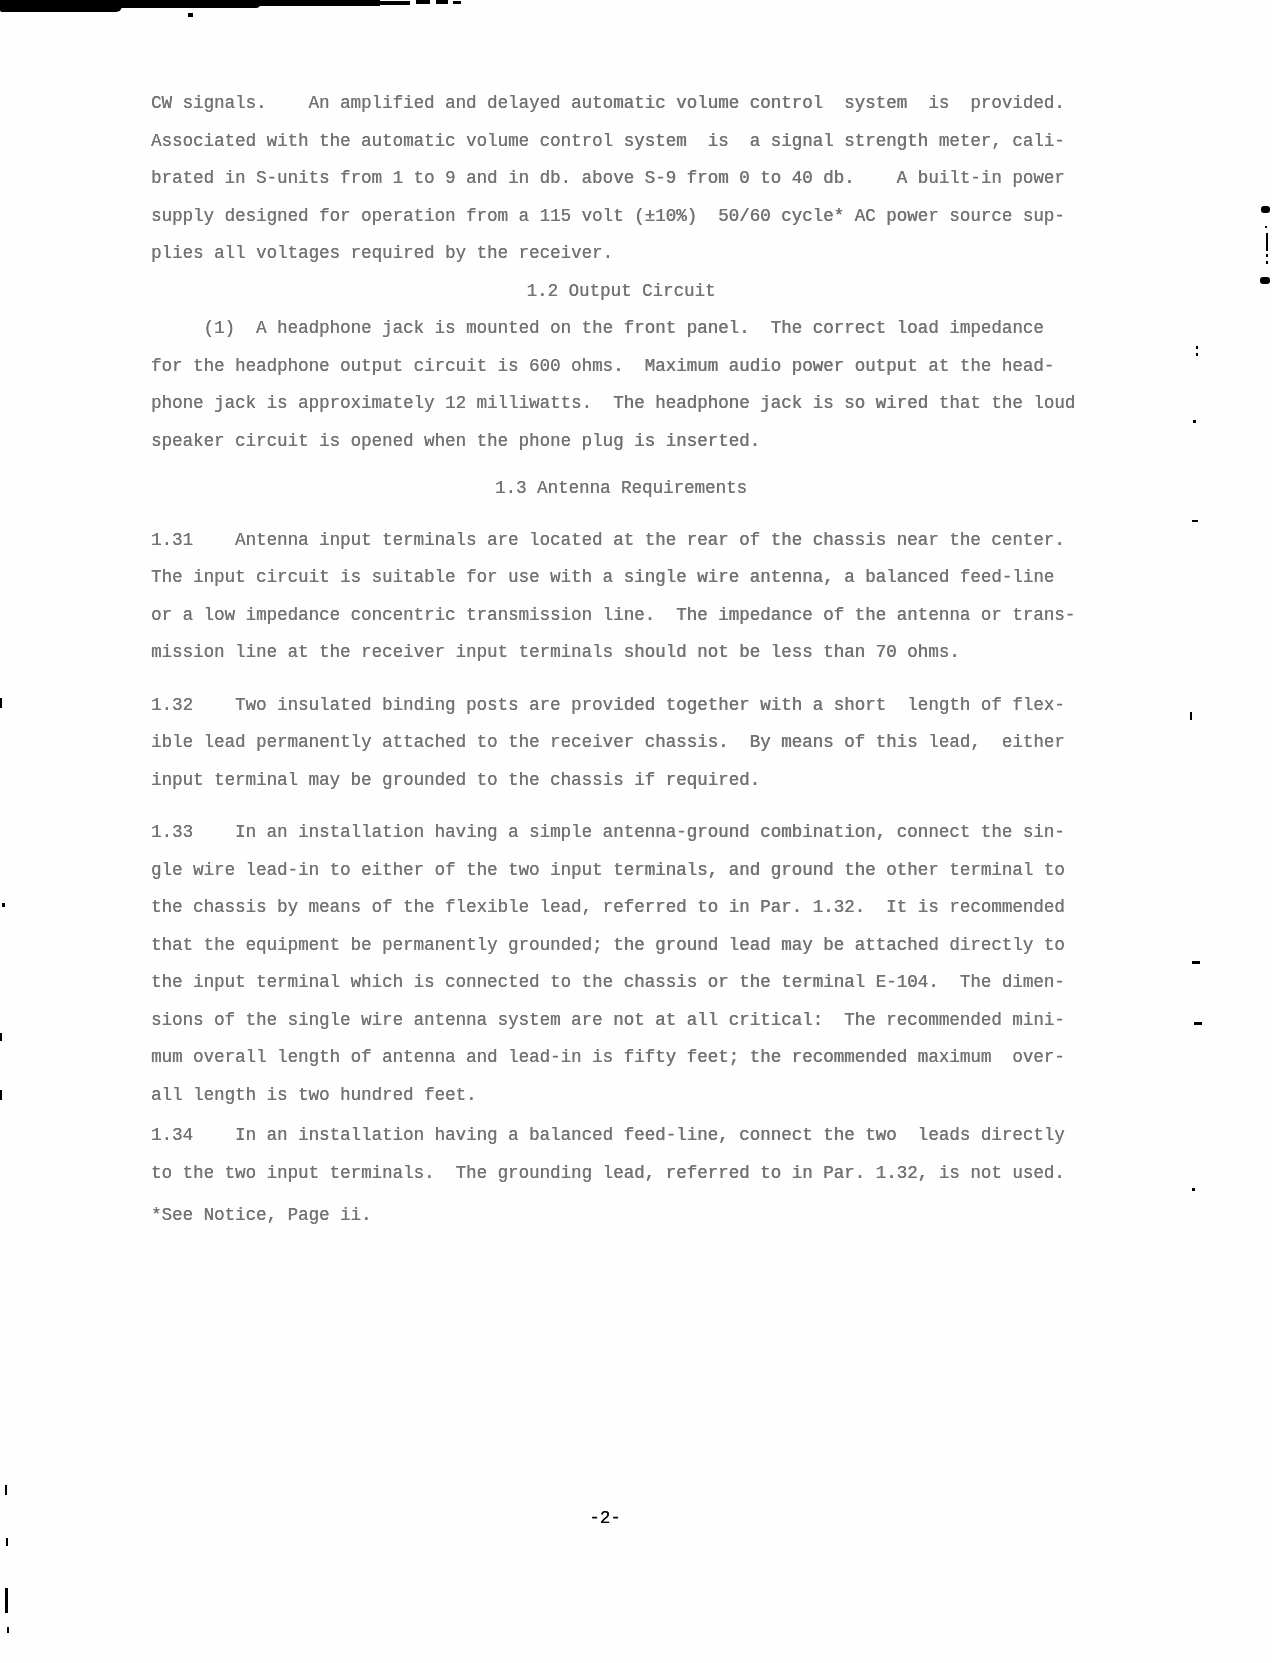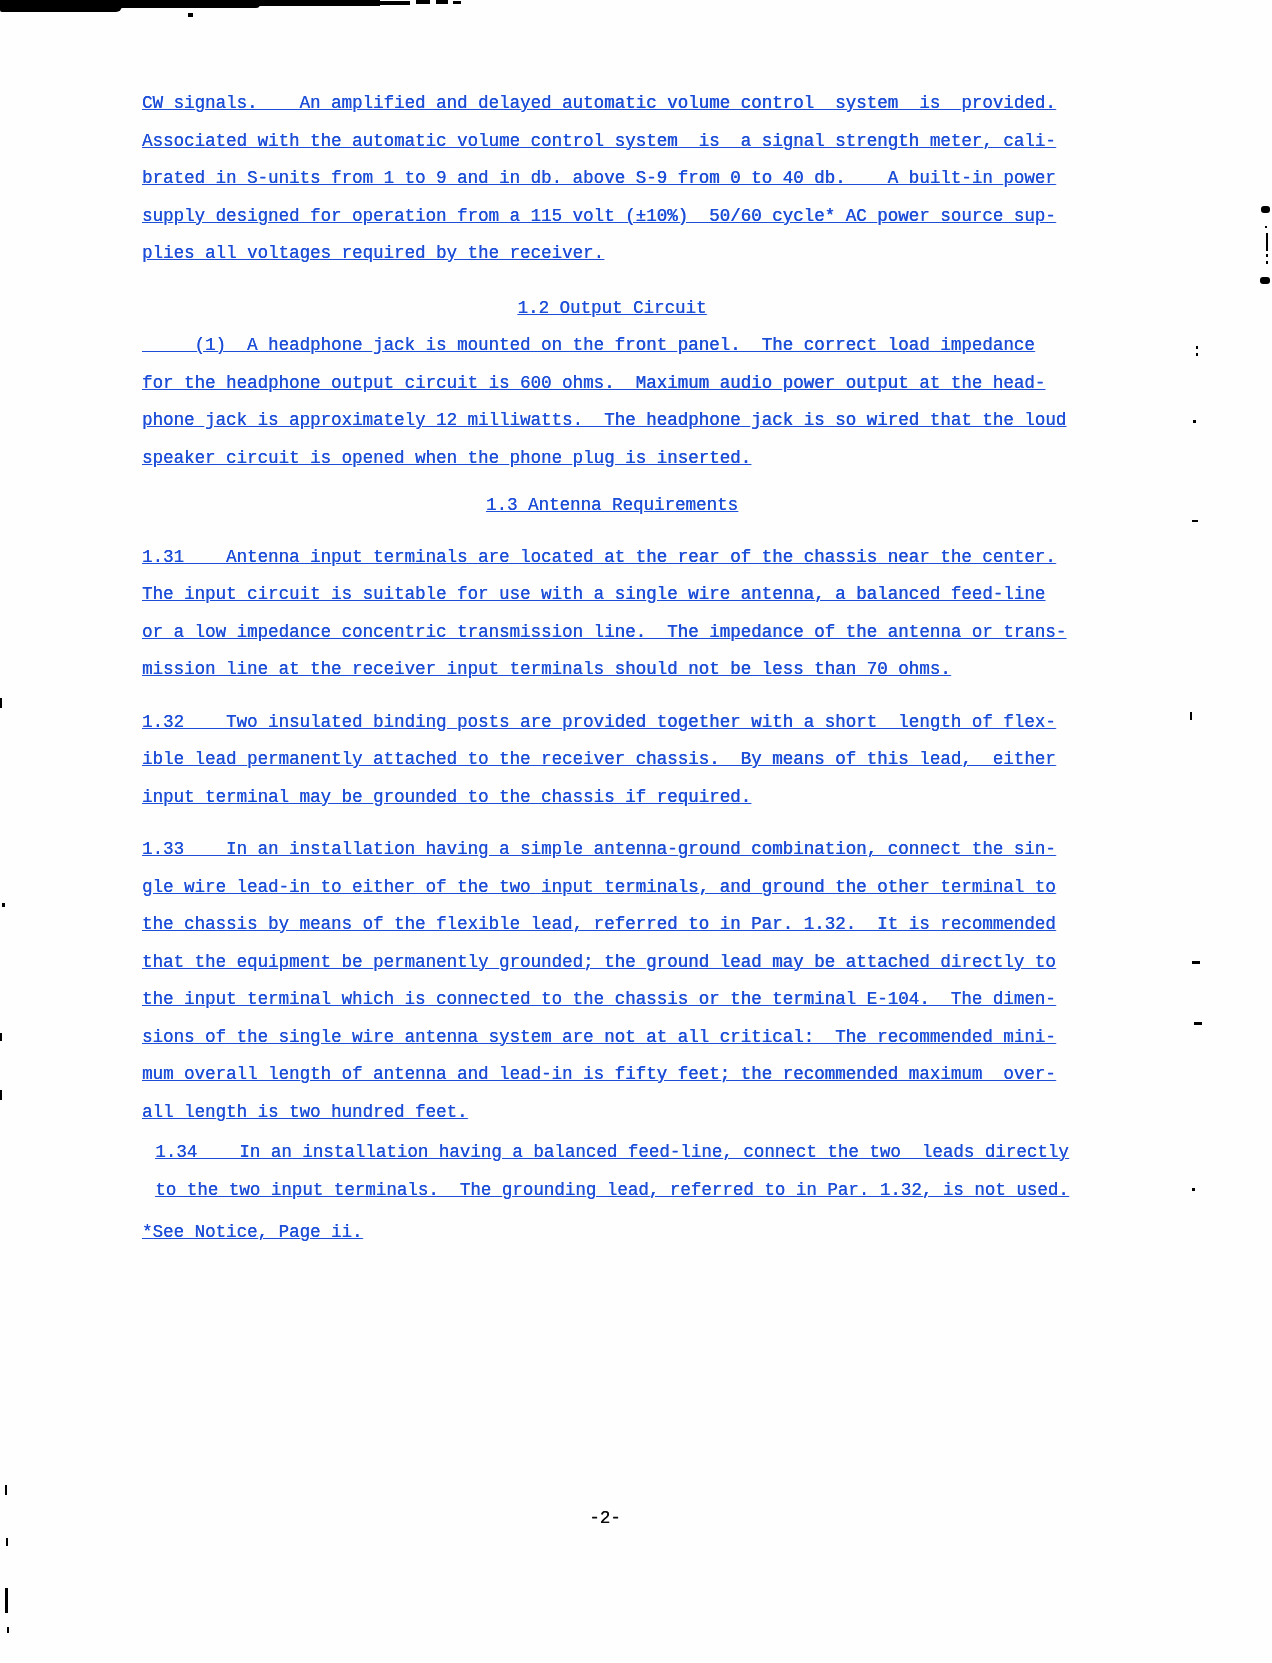--- a/index.html
+++ b/index.html
@@ -14,49 +14,48 @@
     overflow: hidden;
     font-family: "Liberation Mono", "DejaVu Sans Mono", monospace;
   }
   .page {
     position: absolute;
     inset: 0;
     background: #fefefe;
   }
   .content {
     position: absolute;
-    left: 142px;
+    left: 151px;
     top: 85px;
     width: 940px;
-    color: #1d4ed8;
-    text-decoration: underline;
+    color: #737373;
   }
   .para {
     font-size: 17.5px;
     line-height: 37.5px;
     white-space: pre;
     margin: 0;
     text-shadow: 0.3px 0 0 currentColor;
   }
   .heading {
     font-size: 17.5px;
     line-height: 37.5px;
     font-weight: normal;
     text-align: center;
     white-space: pre;
     margin: 0;
     text-shadow: 0.3px 0 0 currentColor;
   }
-  .mt-h1 { margin-top: 17px; }
+  .mt-h1 { margin-top: 0; }
   .mt-p1 { margin-top: 14px; }
   .mt-h2 { margin-top: 10px; }
   .mt-p2 { margin-top: 14px; }
   .mt-p3 { margin-top: 15px; }
   .mt-p4 { margin-top: 15px; }
-  .mt-p5 { margin-top: 3px; text-align: center; }
+  .mt-p5 { margin-top: 3px; }
   .mt-fn { margin-top: 5px; }
   .pageno {
     position: absolute;
     left: 135px;
     top: 1508px;
     width: 940px;
     text-align: center;
     font-size: 17.5px;
     color: #0c0c0c;
     text-shadow: 0.3px 0 0 currentColor;

